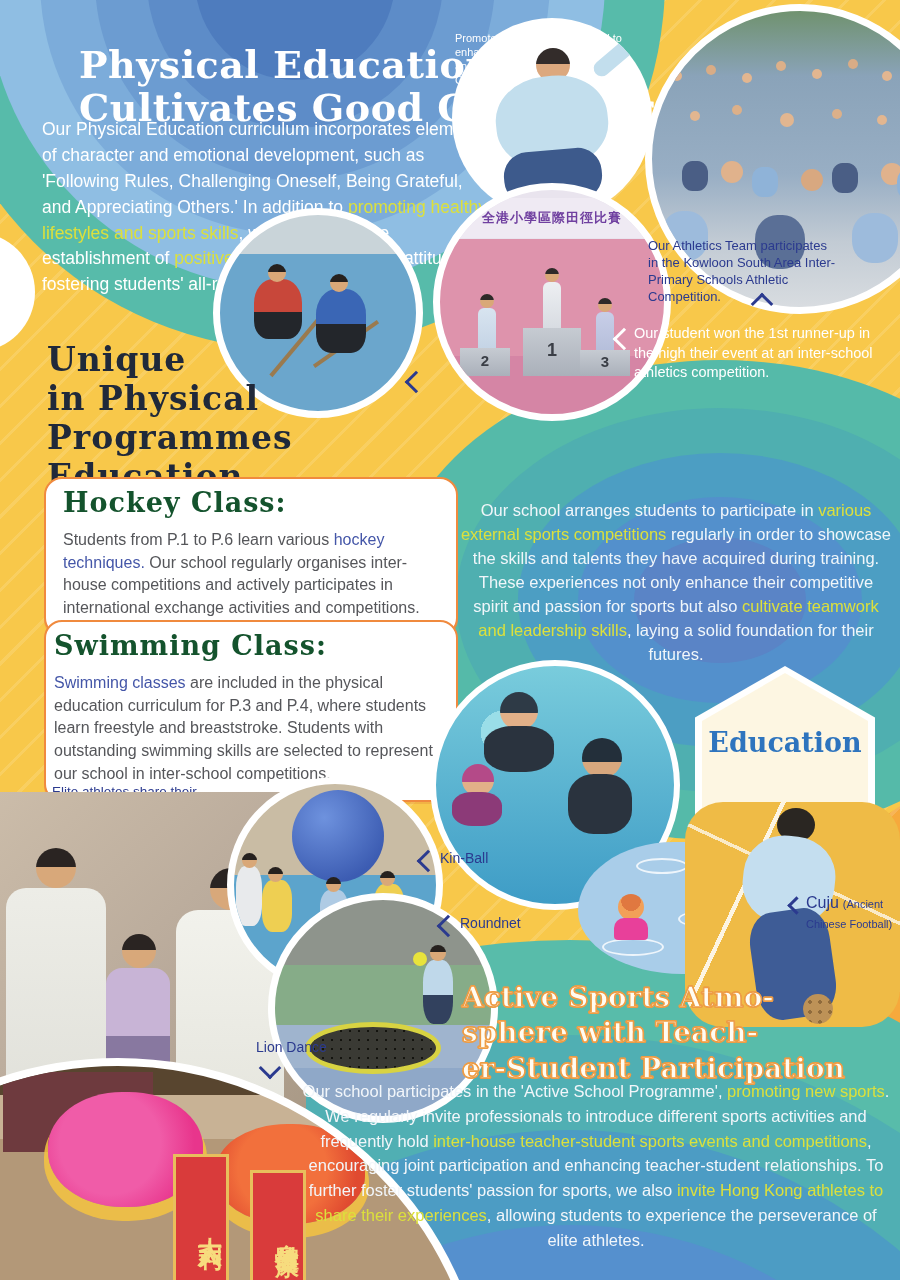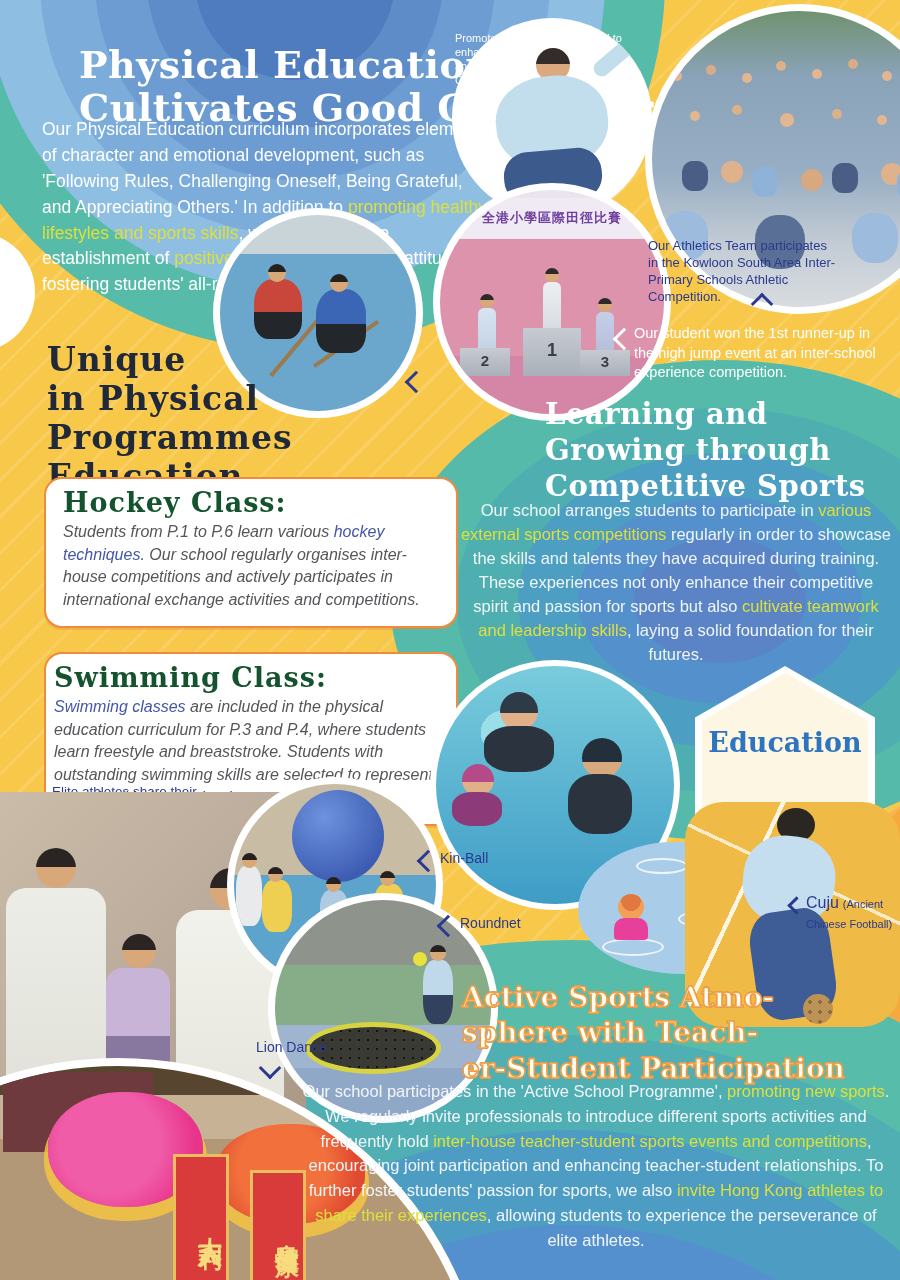--- a/index.html
+++ b/index.html
@@ -38,23 +38,23 @@
   .ttl span{display:block;}
   .note{left:455px;top:31px;width:172px;font-size:11px;line-height:1.28;color:#fff;}
   .intro{left:42px;top:117px;width:448px;font-size:17.5px;line-height:1.48;color:#fff;}
   .cap-ath{left:648px;top:237px;width:192px;font-size:13px;line-height:1.32;color:#2B3A8F;}
   .cap-hj{left:634px;top:324px;width:244px;font-size:14.5px;line-height:1.36;color:#fff;}
   .uniq{left:47px;top:341px;font-size:33px;line-height:1.18;color:#20293A;letter-spacing:1px;}
   .uniq span{display:block;}
   .cap-hk{left:424px;top:368px;width:124px;font-size:12px;line-height:1.28;color:#3A4AA0;}
   .card{position:absolute;left:44px;width:414px;background:#fff;border:2px solid #F08A3E;border-radius:18px;
     padding:8px 17px 14px;box-sizing:border-box;box-shadow:0 2px 0 rgba(230,140,60,.35);}
-  .card.hk{top:477px;} .card.sw{top:652px;padding-left:8px;}
+  .card.hk{top:477px;} .card.sw{top:620px;padding-left:8px;}
   .card-title{font-size:27px;color:#14532d;letter-spacing:1px;}
-  .card-body{font-size:16px;line-height:1.42;color:#55565A;margin-top:3px;font-style:italic;}
+  .card-body{font-size:16px;line-height:1.42;color:#55565A;margin-top:11px;}
   .lrn-h{left:545px;top:397px;font-size:29px;line-height:1.24;color:#fff;letter-spacing:.5px;}
   .lrn-h span{display:block;}
   .lrn-b{left:460px;top:498px;width:432px;font-size:16.5px;line-height:1.46;color:#F0F6FA;text-align:center;}
   .cap-el{left:52px;top:783px;width:160px;font-size:13.5px;line-height:1.3;color:#2B3A8F;}
   .lbl{position:absolute;font-size:14px;color:#2B3A8F;}
   .lbl-kb{left:440px;top:850px;} .lbl-rn{left:460px;top:915px;} .lbl-ld{left:256px;top:1039px;}
   .lbl-cj{left:806px;top:893px;width:112px;line-height:1.3;}
   .cj-name{font-size:16px;} .cj-sub{font-size:11px;}
   .act-h{left:462px;top:980px;font-size:28px;line-height:1.26;color:#FFFCF2;
     -webkit-text-stroke:1.3px #EE9C44;text-shadow:0 1px 0 #EE9C44,0 -1px 0 #EE9C44,1px 0 0 #EE9C44,-1px 0 0 #EE9C44;}
@@ -241,45 +241,40 @@
   </div>
   <div class="ph ph-hockey">
     <div class="hkstick hks1"></div>
     <div class="hkstick hks2"></div>
     <div class="hkp hk1"></div>
     <div class="hkp hk2"></div>
   </div>
 
   <div class="abs cap-ath">Our Athletics Team participates in the Kowloon South Area Inter-Primary Schools Athletic Competition.</div>
   <span class="chev up ar-ath"></span>
-  <div class="abs cap-hj">Our student won the 1st runner-up in the high jump event at an inter-school experience competition.</div>
+  <div class="abs cap-hj">Our student won the 1st runner-up in the high their event at an inter-school athletics competition.</div>
   <span class="chev left white ar-hj"></span>
 
   <div class="abs uniq dsp">
     <span>Unique</span>
     <span>in Physical</span>
     <span>Programmes</span>
     <span>Education</span>
   </div>
   <span class="chev left ar-hk"></span>
 
   <div class="card hk">
     <div class="card-title dsp">Hockey Class:</div>
     <div class="card-body"><span>Students from P.1 to P.6 learn various </span><span class="blue">hockey techniques.</span><span> Our school regularly organises inter-house competitions and actively participates in international exchange activities and competitions.</span></div>
   </div>
   <div class="card sw">
     <div class="card-title dsp">Swimming Class:</div>
     <div class="card-body"><span class="blue">Swimming classes</span><span> are included in the physical education curriculum for P.3 and P.4, where students learn freestyle and breaststroke. Students with outstanding swimming skills are selected to represent our school in inter-school competitions.</span></div>
   </div>
 
-  <div class="abs lrn-h dsp">
-    <span>Learning and</span>
-    <span>Growing through</span>
-    <span>Competitive Sports</span>
-  </div>
   <div class="abs lrn-b"><span>Our school arranges students to participate in </span><span class="hl">various external sports competitions</span><span> regularly in order to showcase the skills and talents they have acquired during training. These experiences not only enhance their competitive spirit and passion for sports but also </span><span class="hl">cultivate teamwork and leadership skills</span><span>, laying a solid foundation for their futures.</span></div>
 
   <div class="ph ph-swim">
     <div class="swhead swg"></div>
     <div class="swbod swb1"></div>
     <div class="swhead swb"></div>
     <div class="swbod swb2"></div>
     <div class="swhead swk"></div>
     <div class="swbod swb3"></div>
   </div>

